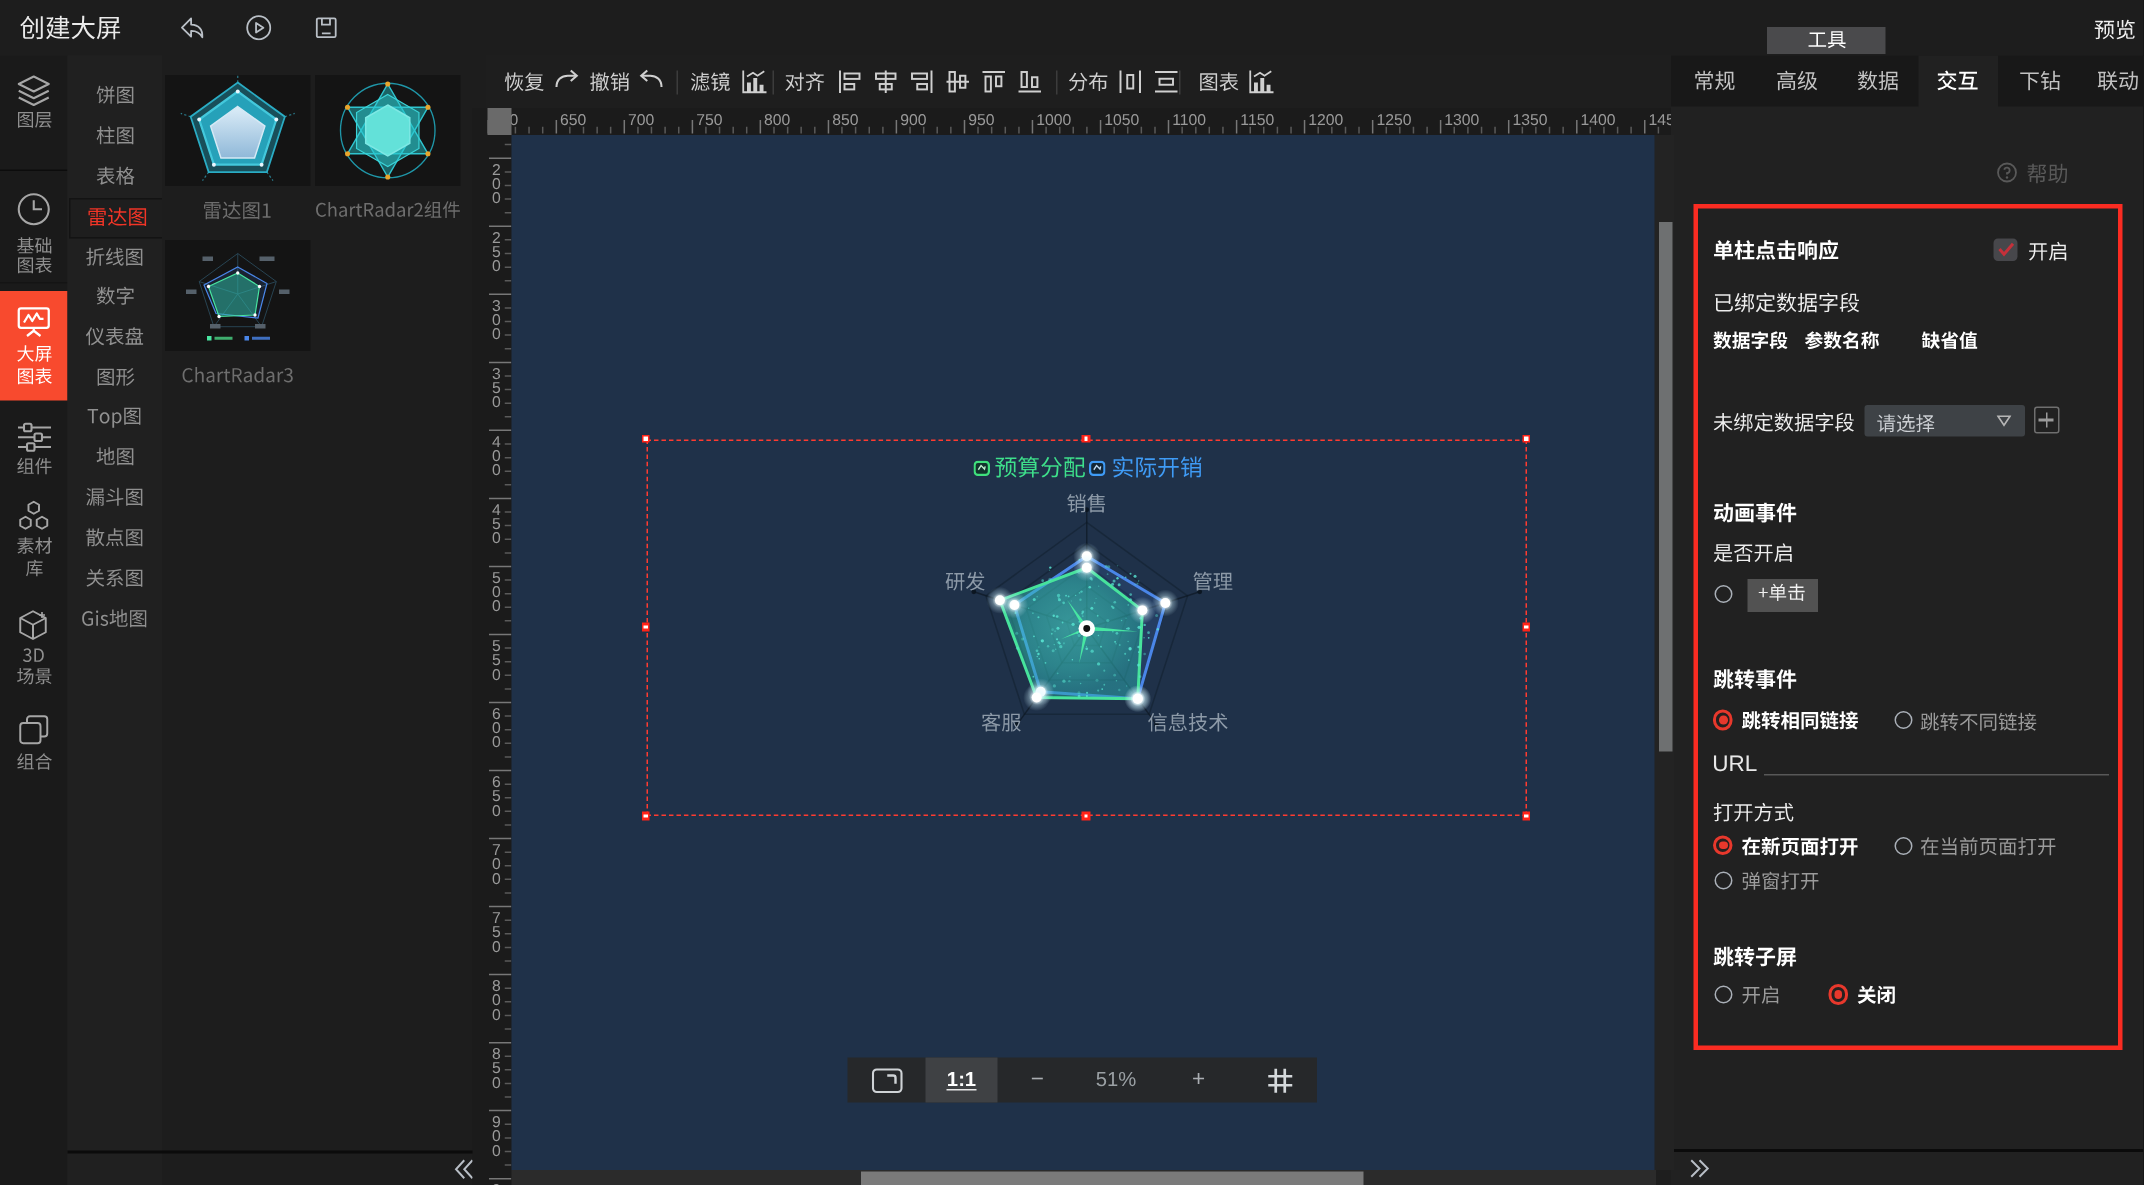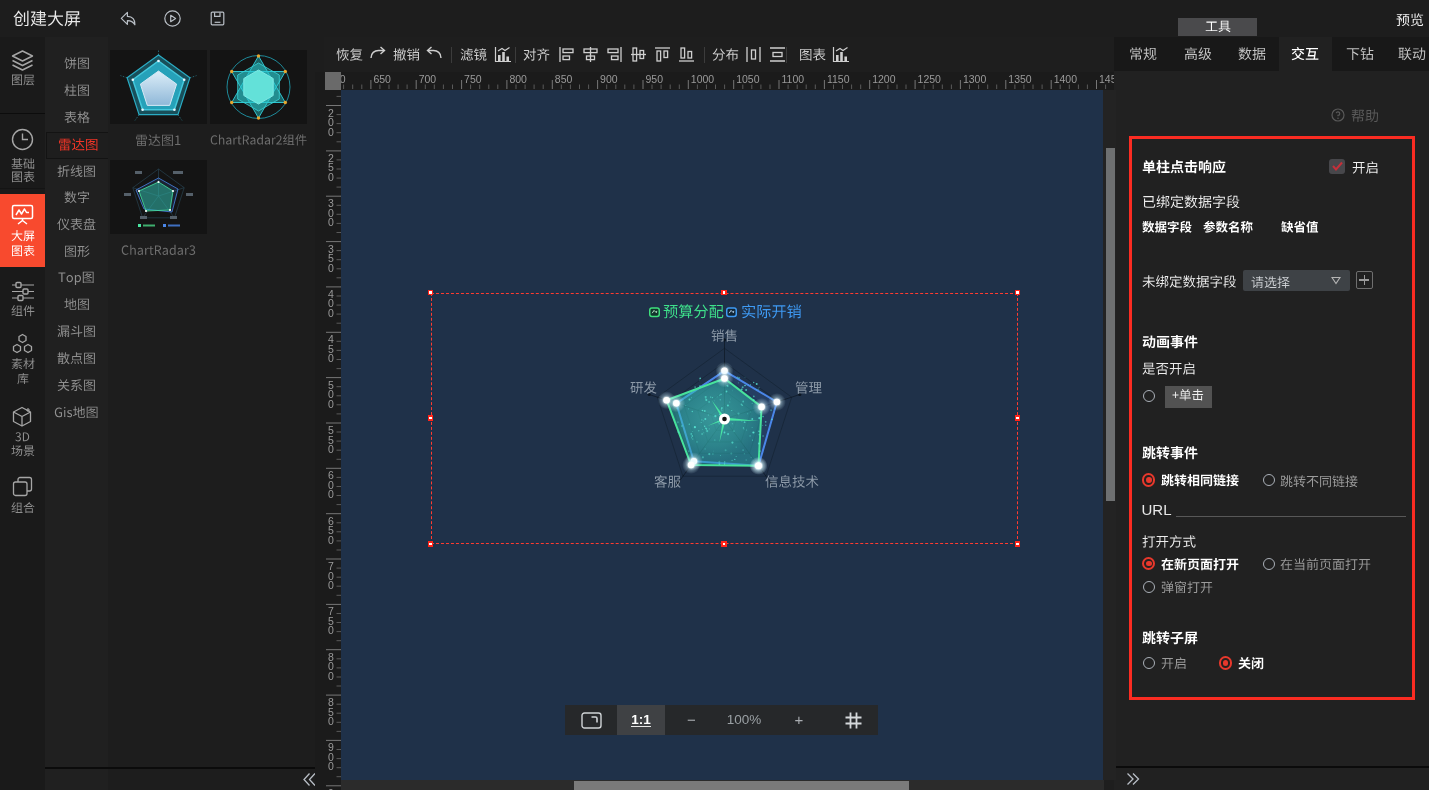--- a/index.html
+++ b/index.html
@@ -887,21 +887,21 @@
     </div>
 <div class="abs" style="left:564.5px;top:704.5px;width:313.5px;height:30.5px;background:#26282a"></div>
 <div class="abs" style="left:617px;top:704.5px;width:48px;height:30.5px;background:#3f4144"></div>
 <svg class="abs" style="left:581px;top:712px" width="21" height="17" viewBox="0 0 21 17" fill="none" stroke="#cfd3d6" stroke-width="1.4">
 <rect x="1" y="1" width="19" height="15" rx="2.5"></rect>
       <path d="M10.5 5 H14.5 A1.5 1.5 0 0 1 16 6.5 V10.5" stroke-width="1.6"></path>
     </svg>
 <div style="position:absolute;font-family:'Liberation Sans',sans-serif;font-size:13.5px;color:#ffffff;font-weight:bold;line-height:13.5px;white-space:nowrap;left:641px;top:712.8px;transform:translateX(-50%);">1:1</div>
 <div class="abs" style="left:630.5px;top:725.7px;width:20px;height:1.8px;background:#e8e8e8"></div>
 <div style="position:absolute;font-family:'Liberation Sans',sans-serif;font-size:15px;color:#aaaeb2;font-weight:normal;line-height:15px;white-space:nowrap;left:691.5px;top:712.0px;transform:translateX(-50%);">−</div>
-<div style="position:absolute;font-family:'Liberation Sans',sans-serif;font-size:13.5px;color:#9aa0a4;font-weight:normal;line-height:13.5px;white-space:nowrap;left:744px;top:712.8px;transform:translateX(-50%);">100%</div>
+<div style="position:absolute;font-family:'Liberation Sans',sans-serif;font-size:13.5px;color:#9aa0a4;font-weight:normal;line-height:13.5px;white-space:nowrap;left:744px;top:712.8px;transform:translateX(-50%);">51%</div>
 <div style="position:absolute;font-family:'Liberation Sans',sans-serif;font-size:15px;color:#aaaeb2;font-weight:normal;line-height:15px;white-space:nowrap;left:799px;top:712.0px;transform:translateX(-50%);">+</div>
 <svg class="abs" style="left:844.5px;top:712px" width="17" height="17" viewBox="0 0 17 17" fill="none" stroke="#d4d8db" stroke-width="1.8">
 <path d="M5.5 0.5 V16.5 M11.5 0.5 V16.5 M0.5 5.5 H16.5 M0.5 11.5 H16.5"></path>
     </svg>
 <div class="abs" style="left:341px;top:779.5px;width:763px;height:10.5px;background:#2b2b2b"></div>
 <div class="abs" style="left:574px;top:780.5px;width:335px;height:9.5px;background:#7a7a7a"></div>
 <div class="abs" style="left:1103px;top:90px;width:12.5px;height:689.5px;background:#232323;z-index:3"></div>
 <div class="abs" style="left:1106.3px;top:148.4px;width:9.2px;height:353px;background:#6e7071;z-index:4"></div>
 <svg class="abs" style="left:1102px;top:766px" width="12" height="12" viewBox="0 0 12 12" fill="none" stroke="#8a8a8a" stroke-width="1.2">
       <path d="M2 2 L10 10 M10 2 L2 10"></path>

